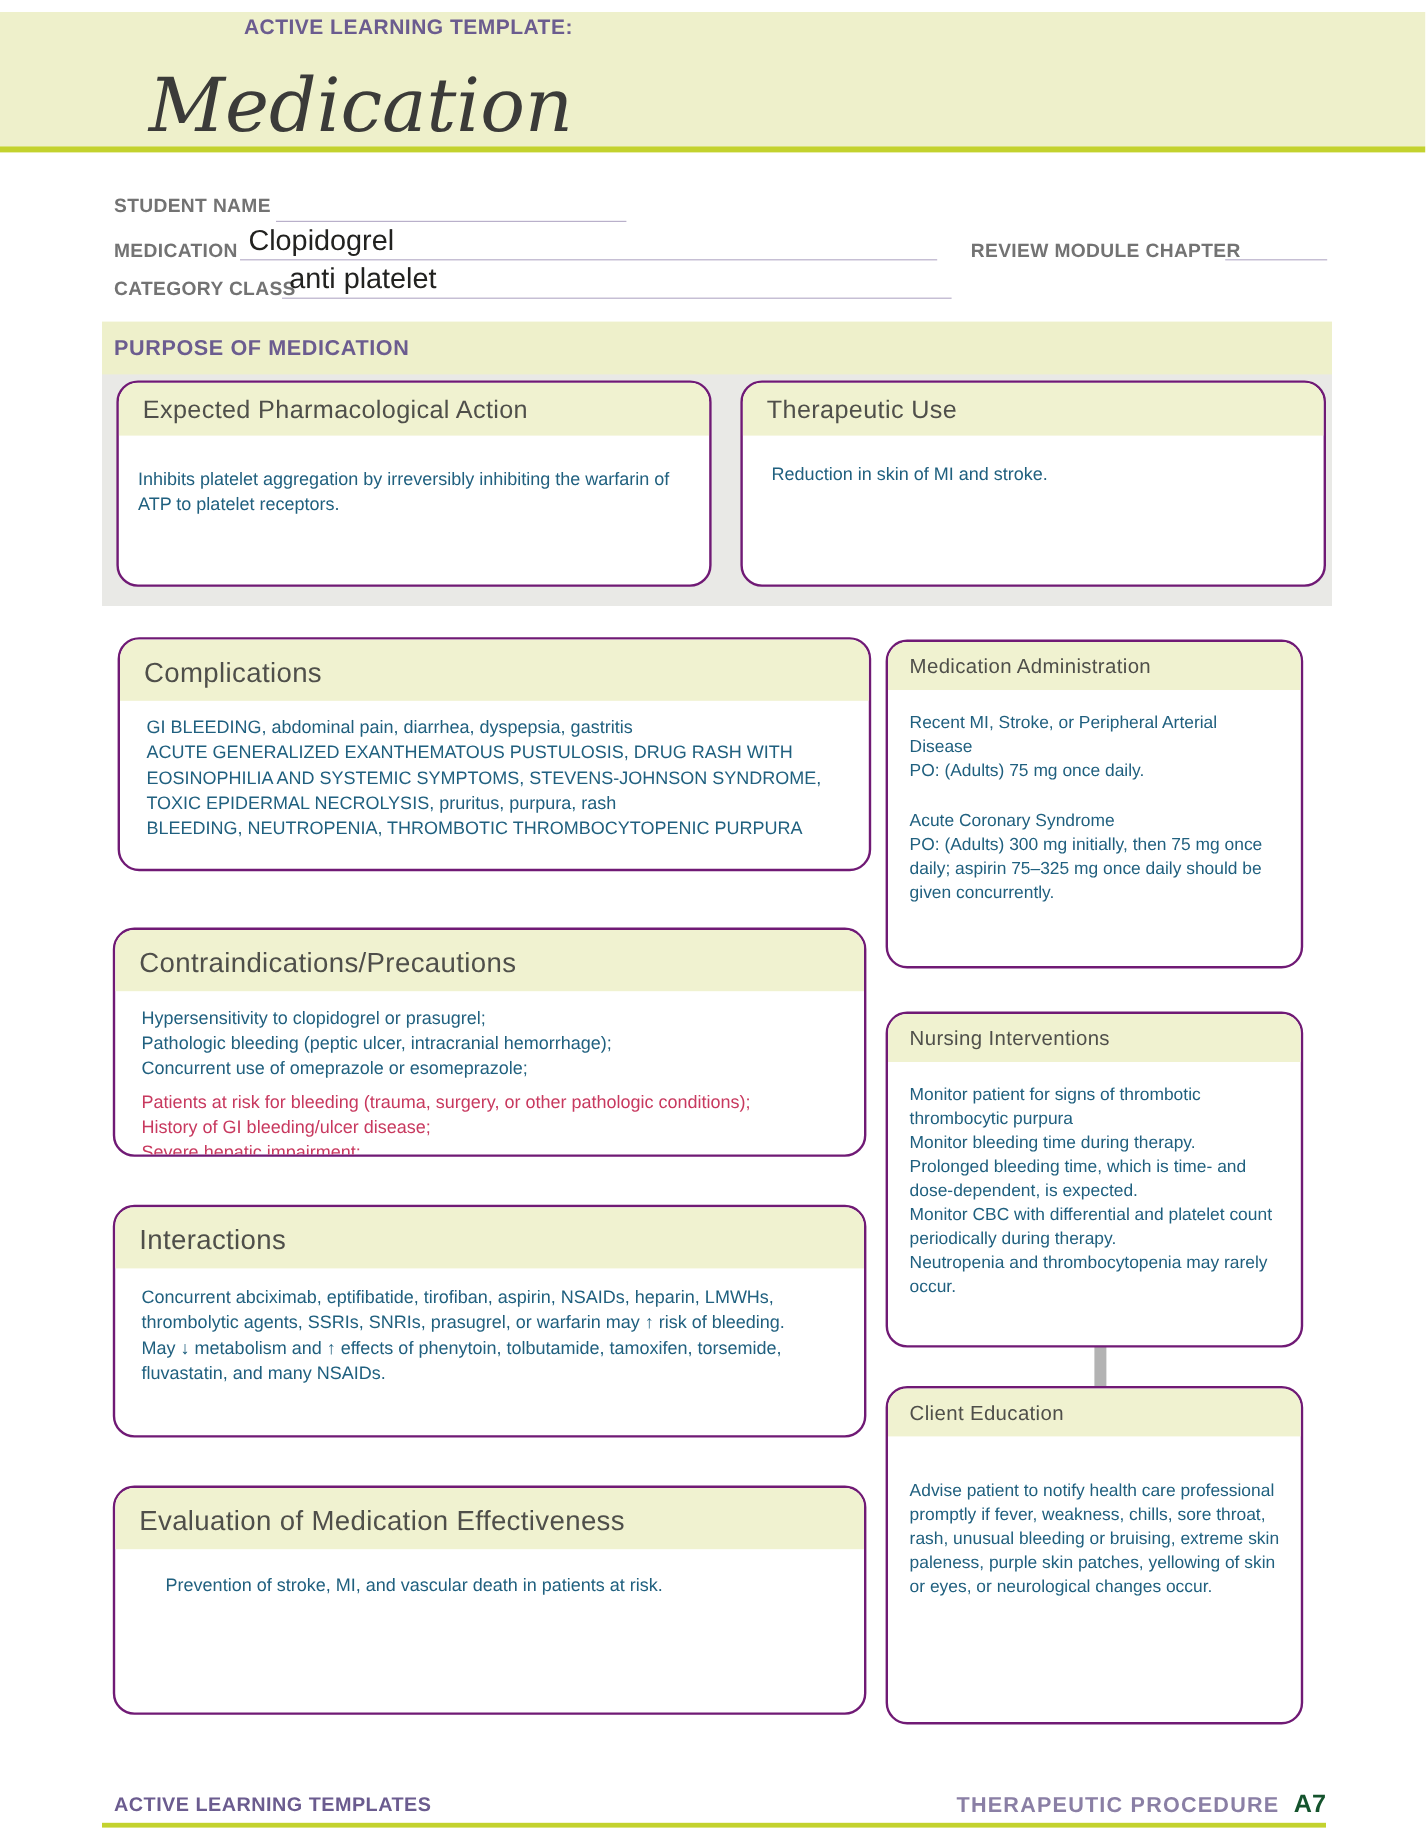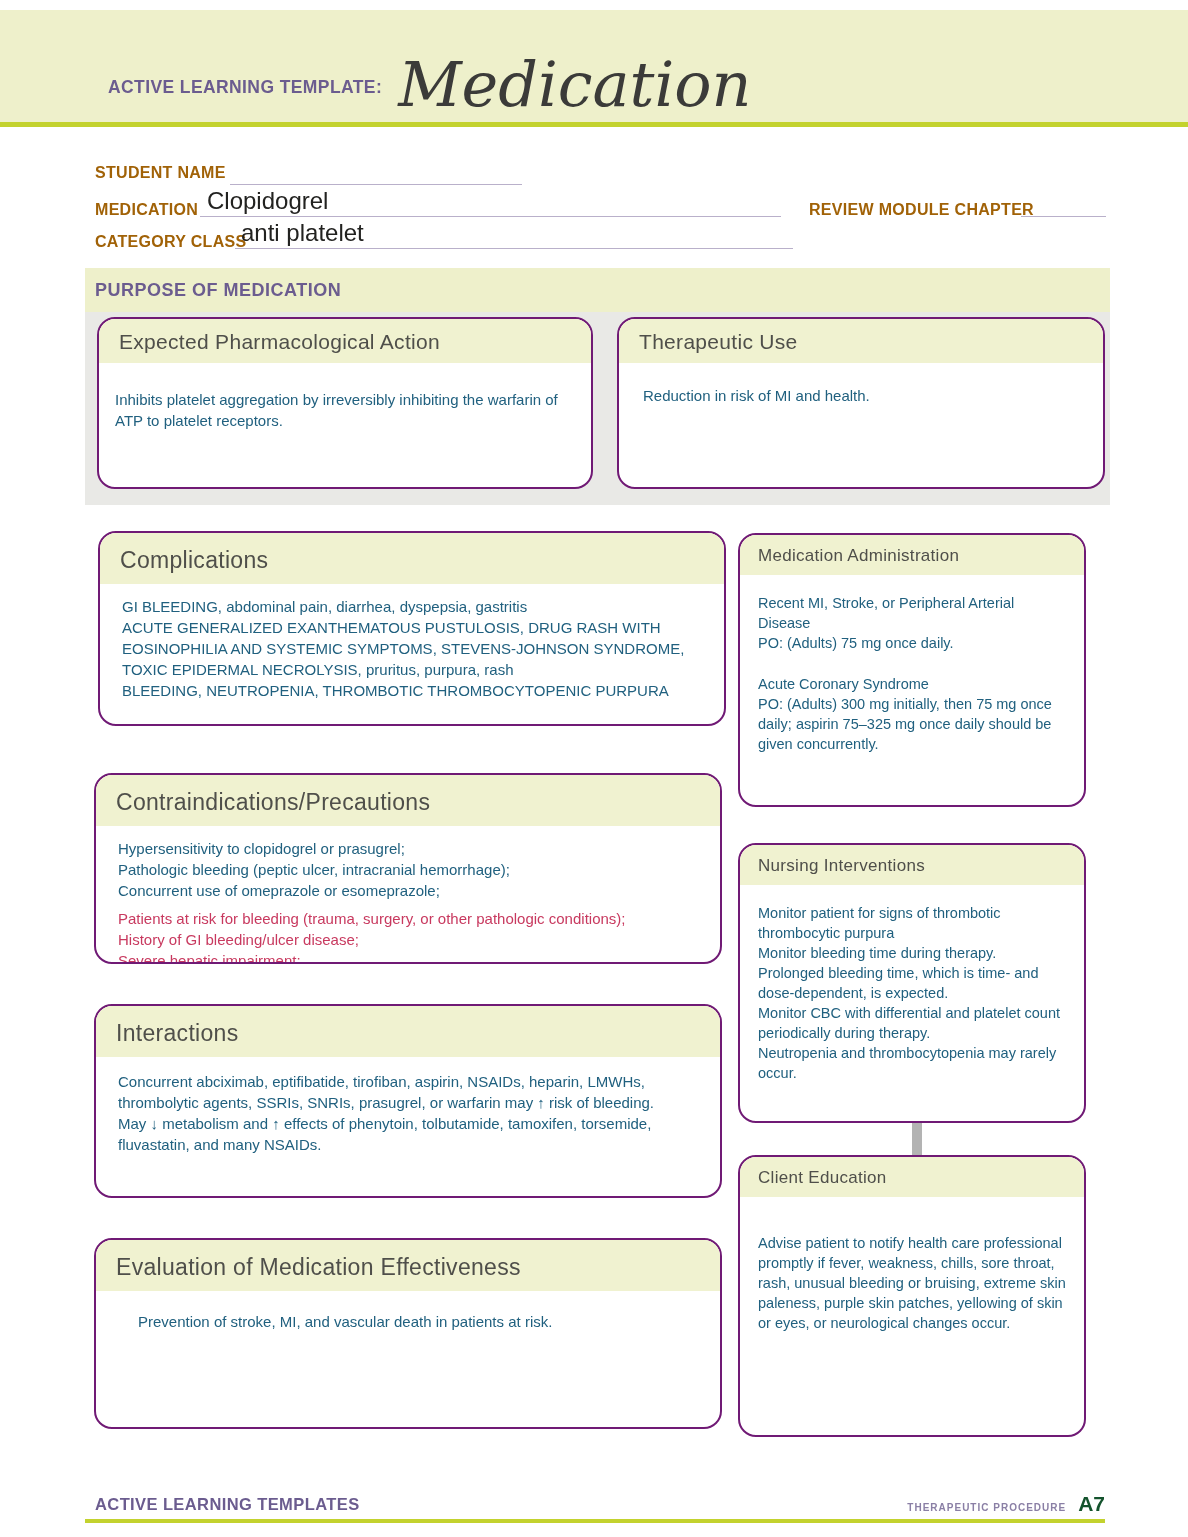--- a/index.html
+++ b/index.html
@@ -2,27 +2,27 @@
 <html><head>
 <meta charset="utf-8">
 <style>
   html,body{margin:0;padding:0;background:#ffffff;}
   .page{position:relative;width:1188px;height:1537px;background:#ffffff;overflow:hidden;
         font-family:"Liberation Sans",sans-serif;}
 
   
   .topband{position:absolute;left:0;top:10px;width:1188px;height:112px;background:#eef0cb;}
   .divider{position:absolute;left:0;top:122px;width:1188px;height:5px;background:#c3d22e;}
-  .header-inner{position:absolute;left:108px;top:12px;height:110px;display:flex;align-items:flex-end;}
+  .header-inner{position:absolute;left:108px;top:12px;height:110px;display:flex;align-items:flex-end;flex-direction:column;}
   .kicker{color:#6b5c8f;font-size:17.5px;font-weight:bold;letter-spacing:.4px;padding-bottom:24px;}
   .big-title{font-family:"DejaVu Serif",serif;font-style:italic;font-size:62px;line-height:1;
              color:#3b3b39;margin-left:16px;padding-bottom:6px;}
 
   
-  .flabel{position:absolute;color:#a16207;font-size:16px;font-weight:600;letter-spacing:.3px;}
+  .flabel{position:absolute;color:#737373;font-size:16px;font-weight:600;letter-spacing:.3px;}
   .fvalue{position:absolute;color:#222220;font-size:24px;}
   .fline{position:absolute;border-bottom:1.5px solid #b9b0ca;height:0;}
 
   
   .purpose-band{position:absolute;left:85px;top:268px;width:1025px;height:55px;background:#eef0cb;}
   .purpose-band span{display:block;padding:12px 0 0 10px;color:#6b5c8f;font-size:18px;
                      font-weight:bold;letter-spacing:.5px;}
   .purpose-gray{position:absolute;left:85px;top:312px;width:1025px;height:193px;background:#e9e9e6;}
 
   
@@ -56,21 +56,21 @@
   #box-nursing{left:738px;top:843px;width:348px;height:280px;}
   #box-cliented{left:738px;top:1155px;width:348px;height:282px;}
   #box-cliented .box-body{padding-top:36px;}
 
   .connector{position:absolute;left:912px;top:1120px;width:10px;height:38px;background:#b3b3b3;z-index:0;}
 
   
   .footer-left{position:absolute;left:95px;top:1495px;color:#6b5c8f;font-size:16.5px;
                font-weight:600;letter-spacing:.4px;}
   .footer-right{position:absolute;right:83px;top:1492px;display:flex;align-items:baseline;gap:12px;}
-  .footer-right .fr-label{color:#8a7fa5;font-size:10px;font-weight:600;letter-spacing:1px;}
+  .footer-right .fr-label{color:#8a7fa5;font-size:18px;font-weight:600;letter-spacing:1px;}
   .footer-right .fr-page{color:#14532d;font-size:21px;font-weight:600;}
   .footer-line{position:absolute;left:85px;top:1519px;width:1020px;height:4px;background:#c3d22e;}
 </style>
 </head>
 <body>
 
 <div class="page">
 
   <div class="topband"></div>
   <div class="header-inner">
@@ -101,21 +101,21 @@
     <div class="box-head">
       <h2 class="box-title">Expected Pharmacological Action</h2>
     </div>
     <div class="box-body">Inhibits platelet aggregation by irreversibly inhibiting the warfarin of ATP to platelet receptors.</div>
   </section>
 
   <section class="box small-head" id="box-tu">
     <div class="box-head">
       <h2 class="box-title">Therapeutic Use</h2>
     </div>
-    <div class="box-body">Reduction in risk of MI and health.</div>
+    <div class="box-body">Reduction in skin of MI and stroke.</div>
   </section>
 
   <section class="box" id="box-comp">
     <div class="box-head">
       <h2 class="box-title">Complications</h2>
     </div>
     <div class="box-body">
         <div class="tline">GI BLEEDING, abdominal pain, diarrhea, dyspepsia, gastritis</div>
         <div class="tline">ACUTE GENERALIZED EXANTHEMATOUS PUSTULOSIS, DRUG RASH WITH EOSINOPHILIA AND SYSTEMIC SYMPTOMS, STEVENS-JOHNSON SYNDROME, TOXIC EPIDERMAL NECROLYSIS, pruritus, purpura, rash</div>
         <div class="tline">BLEEDING, NEUTROPENIA, THROMBOTIC THROMBOCYTOPENIC PURPURA</div>

